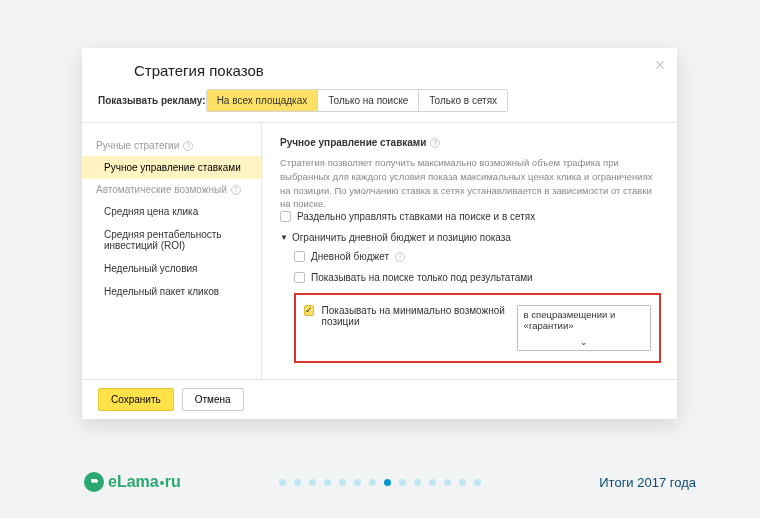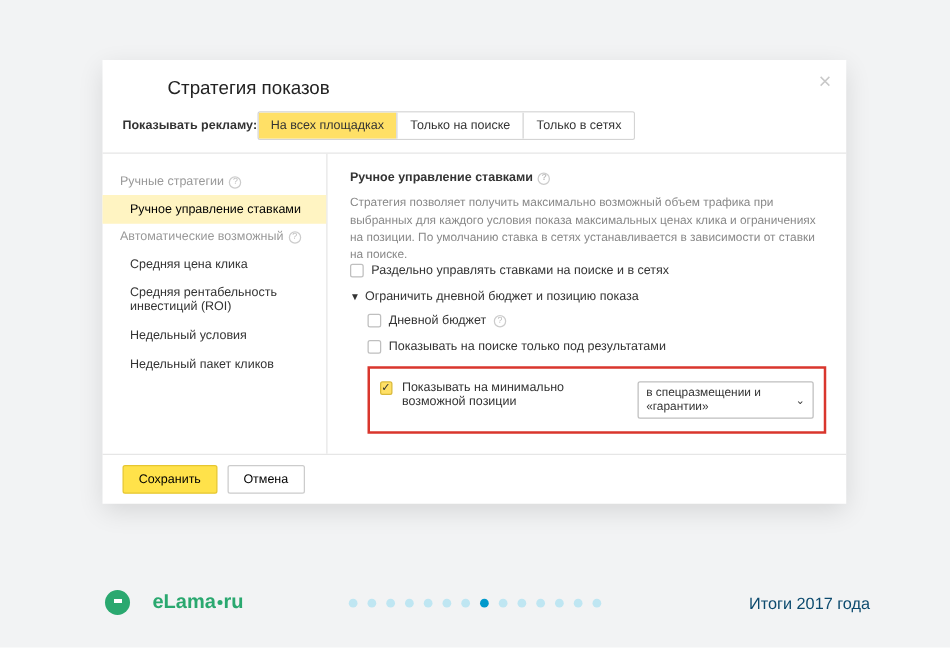--- a/index.html
+++ b/index.html
@@ -151,20 +151,21 @@
   }
   .dropdown {
     border: 1px solid #bfbfbf;
     border-radius: 2px;
     padding: 3px 6px;
     font-size: 9.5px;
     display: flex;
     align-items: center;
     gap: 6px;
     background: #fff;
+    flex-direction: column;
   }
   .dd-caret { font-size: 9px; color: #333; }
   .dlg-footer {
     border-top: 1px solid #e6e6e6;
     padding: 8px 16px;
     display: flex;
     gap: 8px;
   }
   .btn {
     padding: 5px 12px;
@@ -184,21 +185,21 @@
     align-items: center;
     justify-content: space-between;
     padding: 0 64px 0 84px;
   }
   .logo {
     font-size: 16px;
     color: #2aa86f;
     font-weight: 700;
     display: flex;
     align-items: center;
-    gap: 18px;
+    gap: 4px;
   }
   .logo .bug {
     width: 20px; height: 20px;
     border-radius: 50%;
     background: #2aa86f;
     position: relative;
   }
   .logo .bug::after {
     content: "";
     position: absolute;

